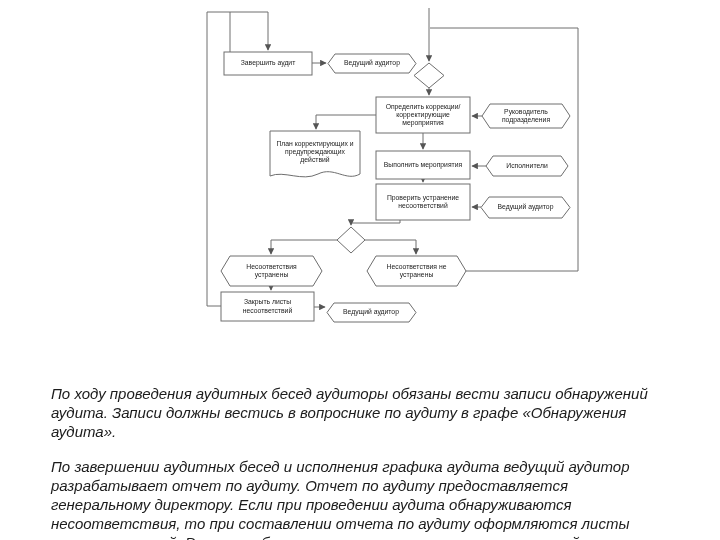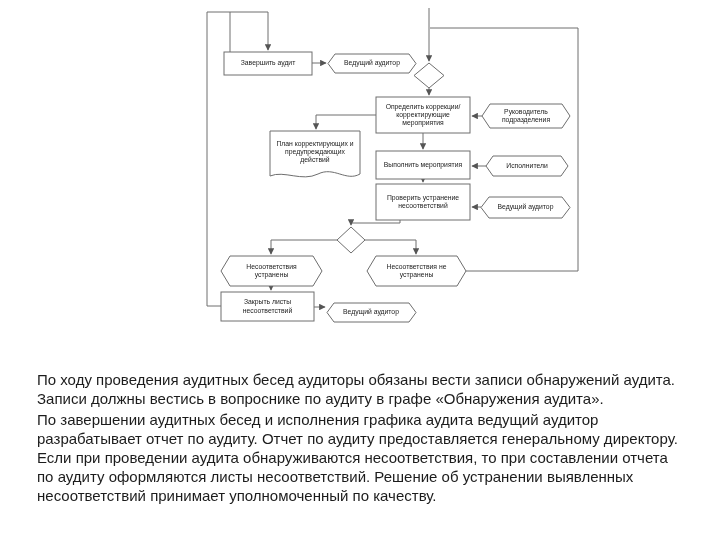--- a/index.html
+++ b/index.html
@@ -19,21 +19,21 @@
     font-size:6.8px;line-height:1.18;
     color:#222;
     padding:1px 2px;box-sizing:border-box;
     pointer-events:none;
   }
   .diamond-hotspot{position:absolute;}
   .body-text{
     position:absolute;left:35px;top:368px;width:648px;
     font-size:15px;line-height:19px;color:#1c1c1c;
   }
-  .body-text p{margin:2px;}
+  .body-text p{margin:16px;font-style:italic;}
 </style>
 </head>
 <body>
 
 <div id="slide">
 
   <div id="flowchart">
     <svg width="720" height="350" viewBox="0 0 720 350">
       <defs>
         <marker id="arr" viewBox="0 0 10 10" refX="9" refY="5" markerWidth="6.5" markerHeight="6.5" orient="auto-start-reverse">

